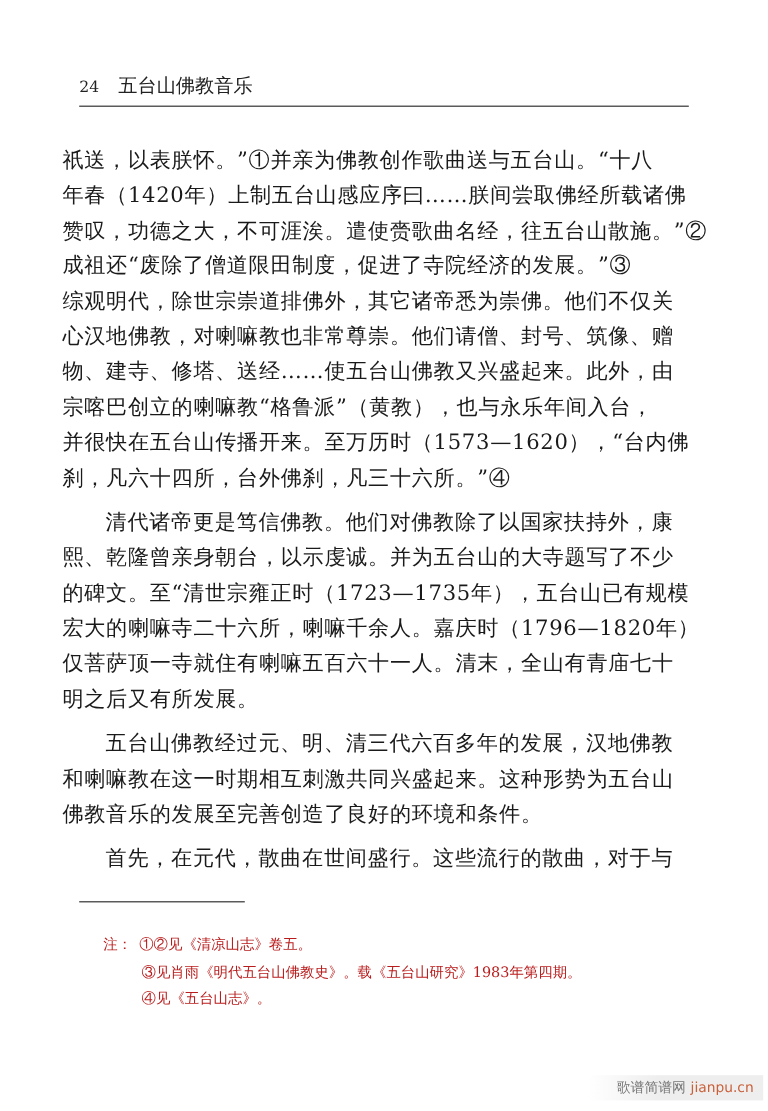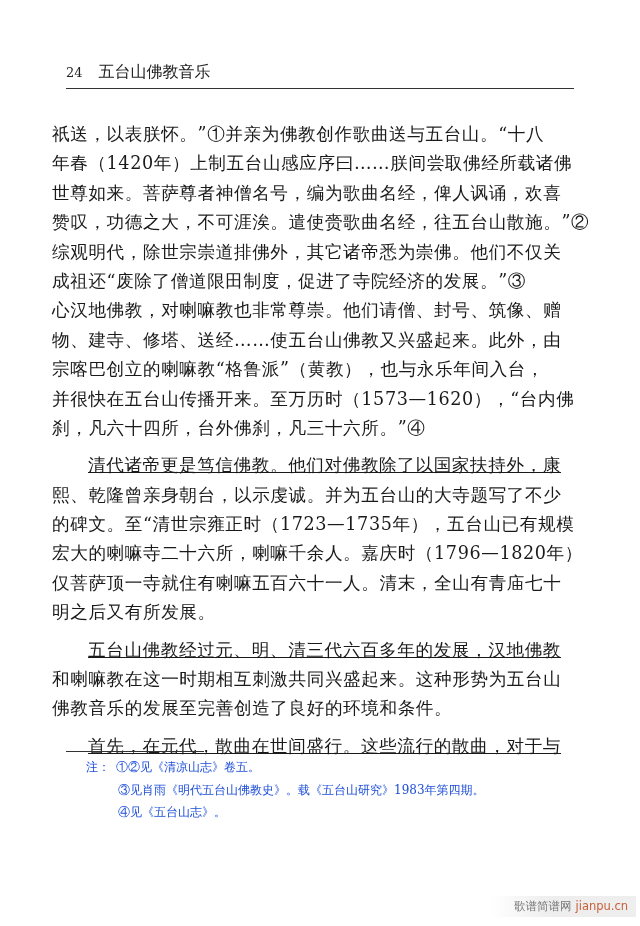--- a/index.html
+++ b/index.html
@@ -24,29 +24,29 @@
     position: absolute; left: 66px; top: 88px; width: 508px; height: 0;
     border-top: 1.6px solid #333;
   }
   .body-text {
     position: absolute; left: 52px; top: 92px; width: 510px;
     font-size: 17.6px; line-height: 29.4px;
     letter-spacing: 0.6px;
     margin-top: 28px;
   }
   .line { white-space: nowrap; height: 29.4px; }
-  .indent { padding-left: 36px; text-decoration: underline; }
+  .indent { padding-left: 36px; }
   .para-gap { height: 8px; }
   .fn-rule {
     position: absolute; left: 66px; top: 751px; width: 138px; height: 0;
     border-top: 1.4px solid #333;
   }
   .footnotes {
-    position: absolute; left: 86px; top: 756px; width: 480px;
-    font-size: 12px; line-height: 22.5px; color: #1d4ed8;
+    position: absolute; left: 86px; top: 776px; width: 480px;
+    font-size: 12px; line-height: 22.5px; color: #b91c1c;
   }
   .fn-line { white-space: nowrap; }
   .fn-line.sub { padding-left: 32px; }
   .fn-label { margin-right: 6px; }
   .watermark {
     position: absolute; left: 490px; top: 896px;
     font-family: "DejaVu Sans", "Liberation Sans", sans-serif;
     font-size: 11.5px; color: #777;
     background: linear-gradient(to right, rgba(240,240,240,0), #eeeeee 40%);
     padding: 3px 8px 3px 24px;
@@ -61,24 +61,23 @@
   <div class="header">
     <span class="pno">24</span>
     <span>五台山佛教音乐</span>
   </div>
   <div class="header-rule"></div>
 
   <div class="body-text">
     <div>
       <div class="line">祇送，以表朕怀。”①并亲为佛教创作歌曲送与五台山。“十八</div>
       <div class="line">年春（1420年）上制五台山感应序曰……朕间尝取佛经所载诸佛</div>
-      <div class="line">世尊如来。菩萨尊者神僧名号，编为歌曲名经，俾人讽诵，欢喜</div>
       <div class="line">赞叹，功德之大，不可涯涘。遣使赍歌曲名经，往五台山散施。”②</div>
+      <div class="line">成祖还“废除了僧道限田制度，促进了寺院经济的发展。”③</div>
       <div class="line">综观明代，除世宗崇道排佛外，其它诸帝悉为崇佛。他们不仅关</div>
-      <div class="line">成祖还“废除了僧道限田制度，促进了寺院经济的发展。”③</div>
       <div class="line">心汉地佛教，对喇嘛教也非常尊崇。他们请僧、封号、筑像、赠</div>
       <div class="line">物、建寺、修塔、送经……使五台山佛教又兴盛起来。此外，由</div>
       <div class="line">宗喀巴创立的喇嘛教“格鲁派”（黄教），也与永乐年间入台，</div>
       <div class="line">并很快在五台山传播开来。至万历时（1573—1620），“台内佛</div>
       <div class="line">刹，凡六十四所，台外佛刹，凡三十六所。”④</div>
     </div>
     <div class="para-gap"></div>
     <div>
       <div class="line indent">清代诸帝更是笃信佛教。他们对佛教除了以国家扶持外，康</div>
       <div class="line">熙、乾隆曾亲身朝台，以示虔诚。并为五台山的大寺题写了不少</div>

